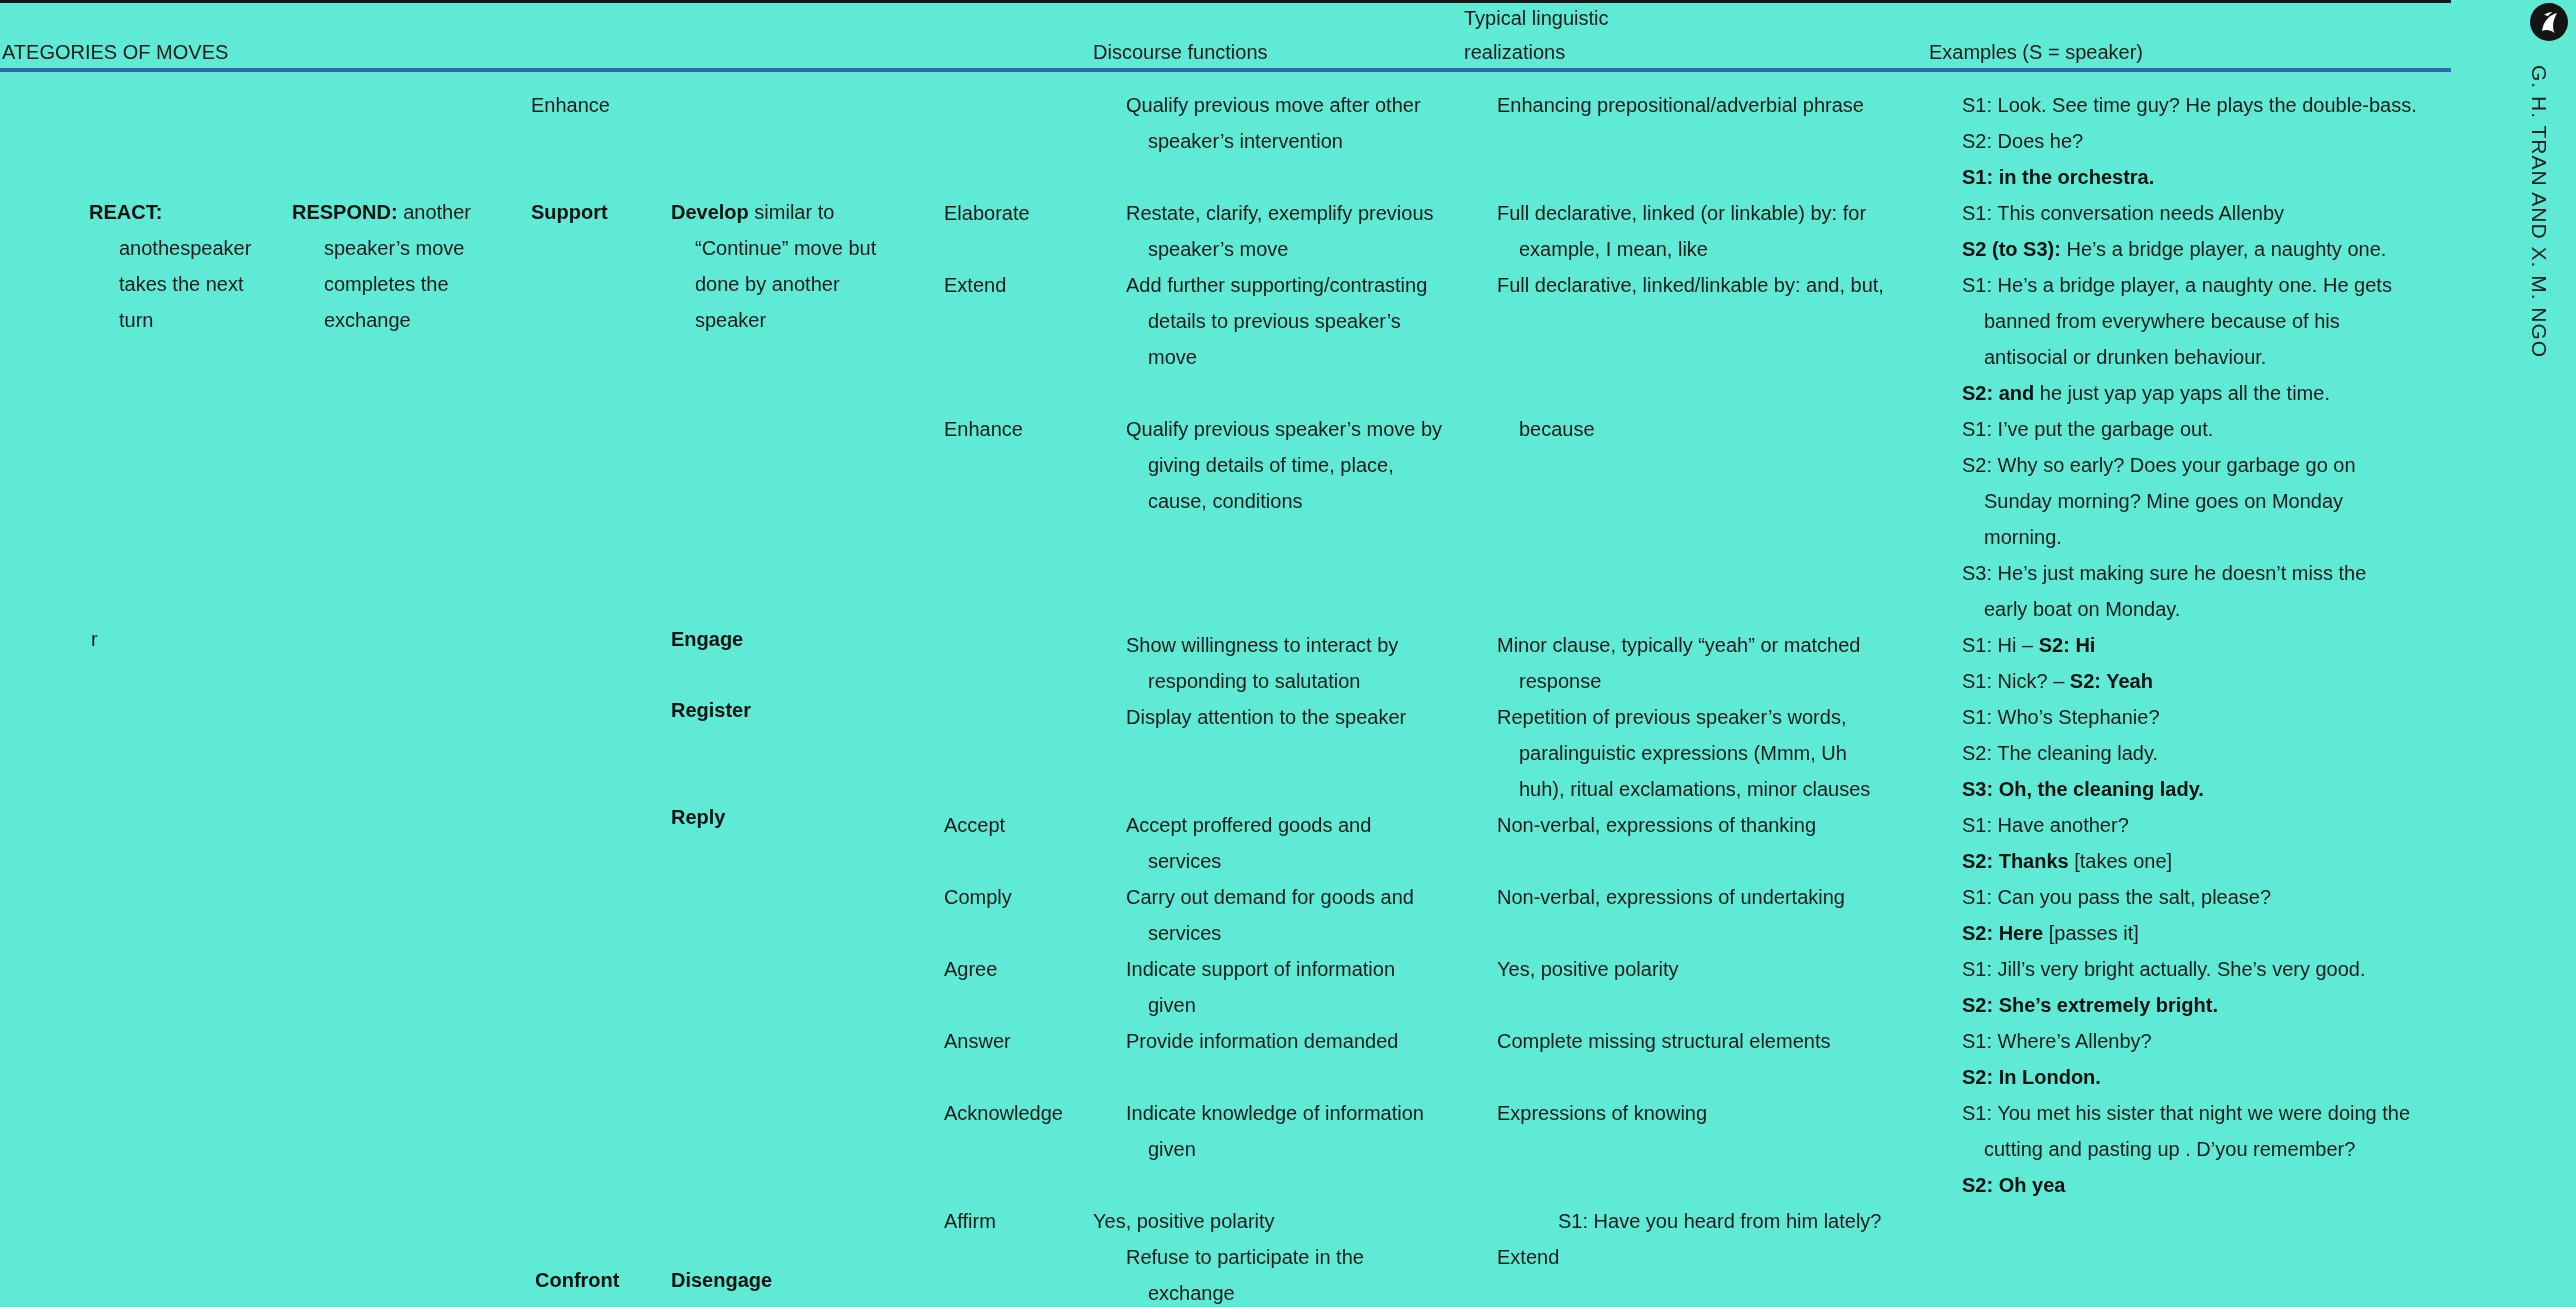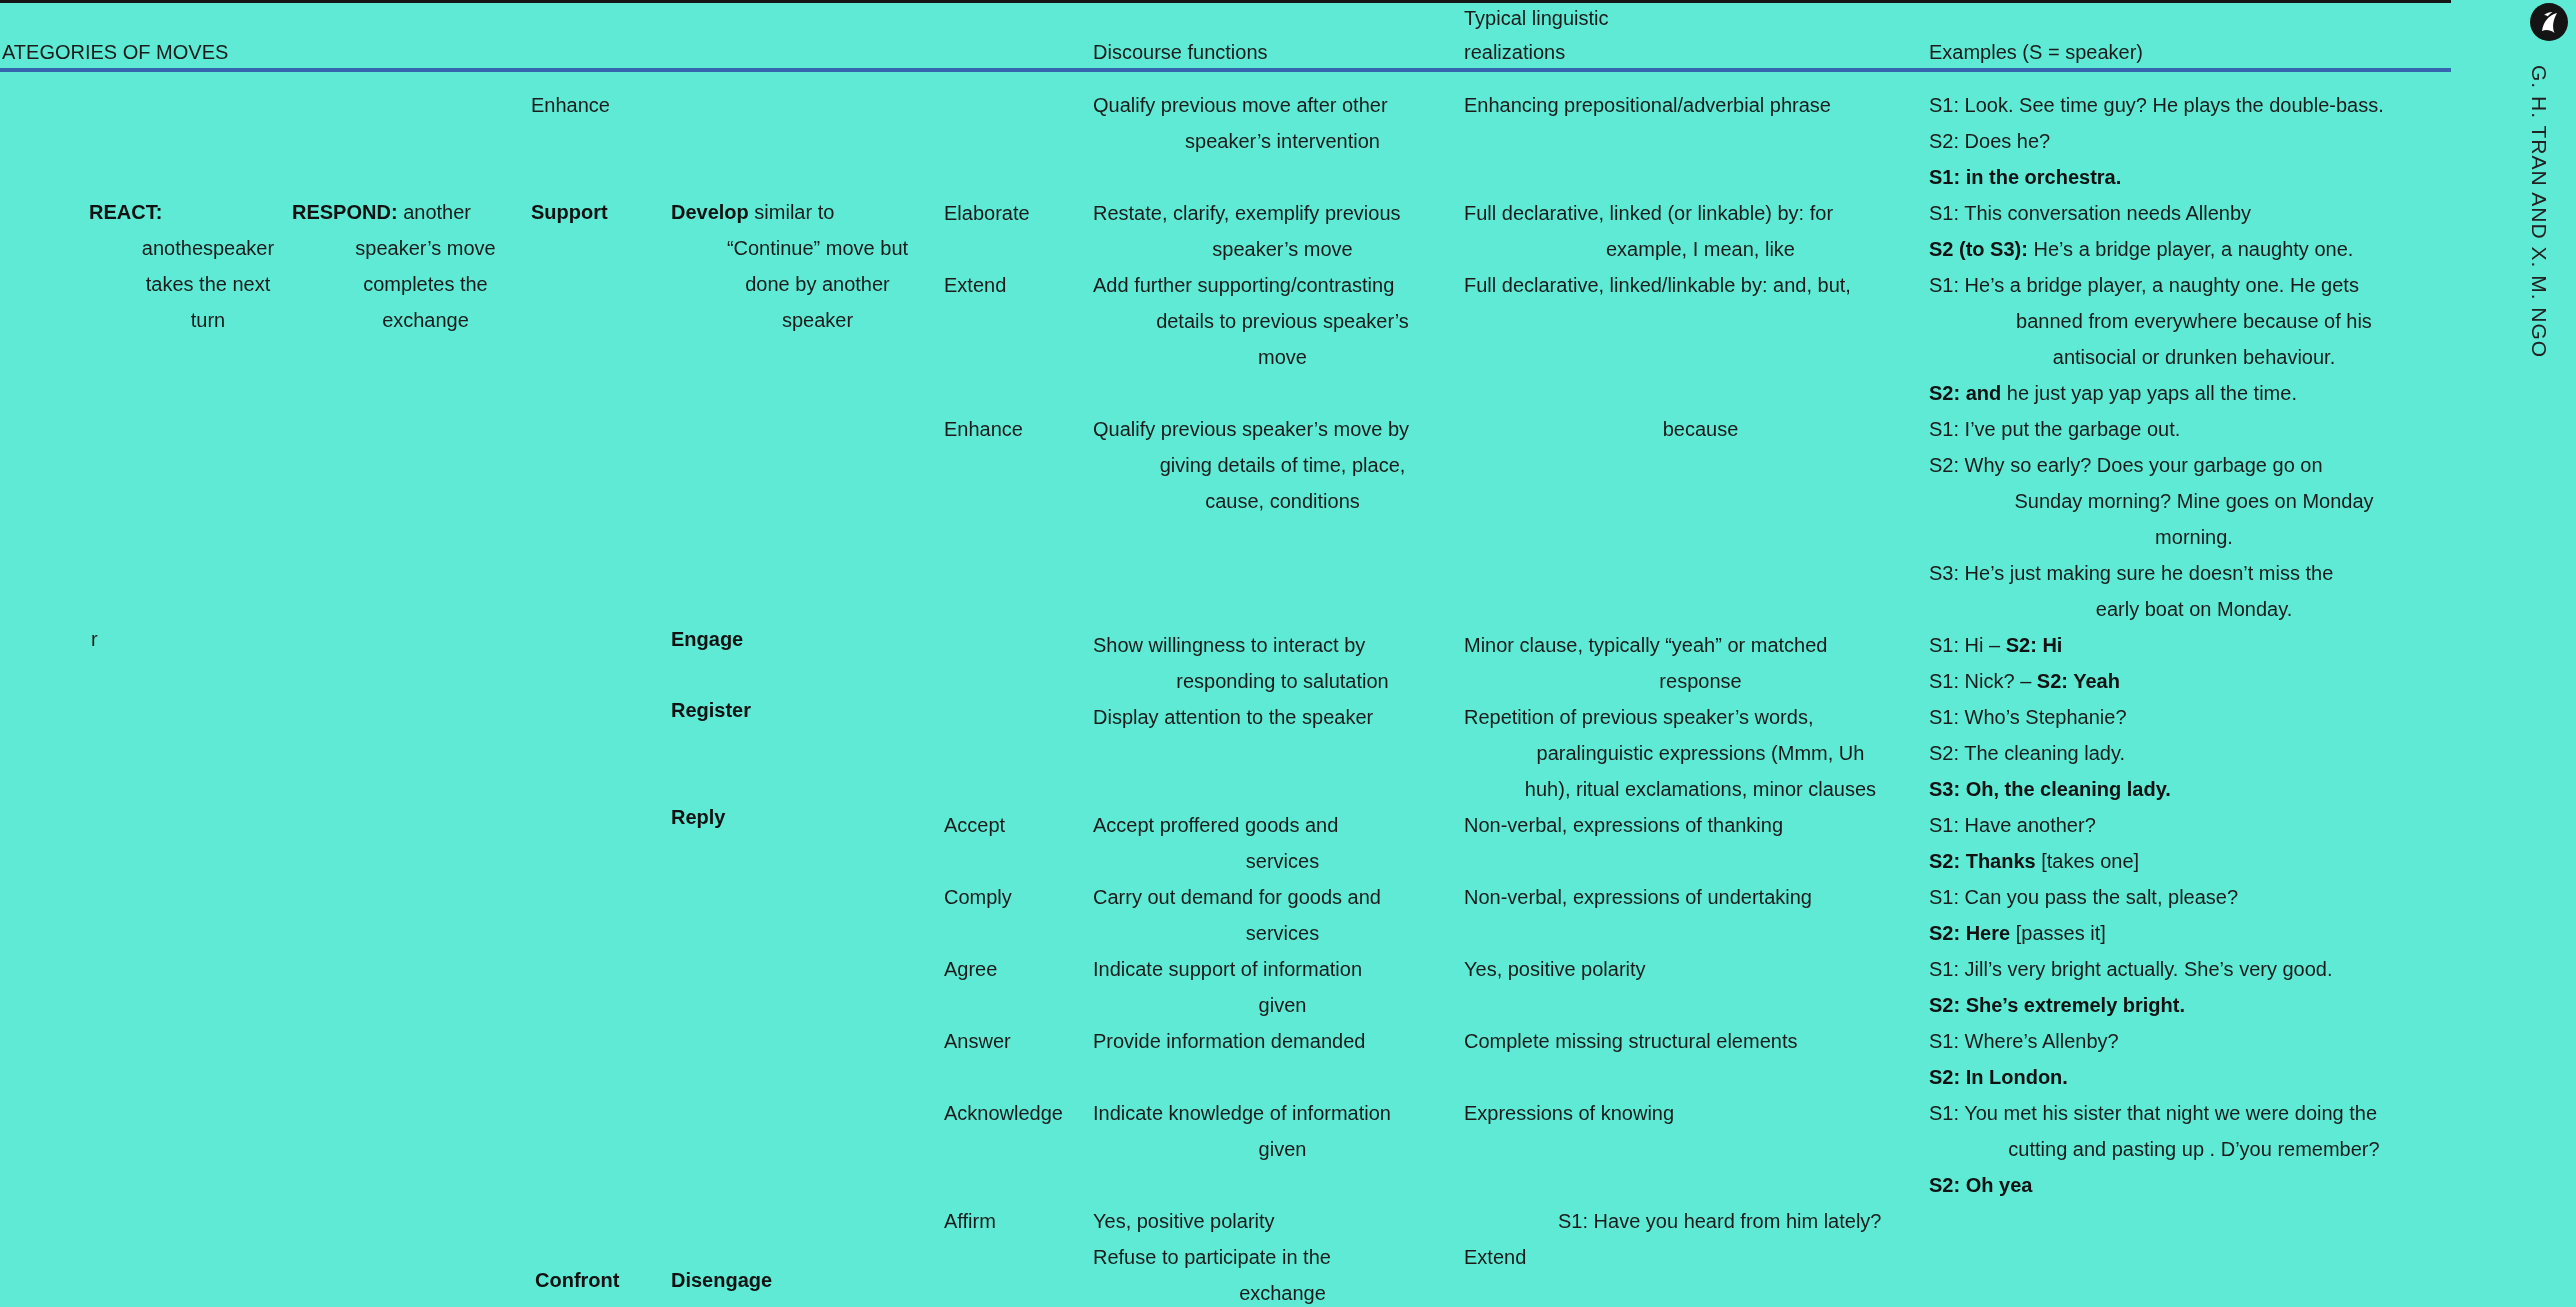--- a/index.html
+++ b/index.html
@@ -16,21 +16,21 @@
   .blue-rule{position:absolute;top:68px;left:0;width:2451px;height:4px;background:#3566ad;}
   .hdr{position:absolute;white-space:pre;}
   .t1{top:7px;}
   .t2{top:41px;}
   .colM{left:2px;}
   .colD{left:1093px;}
   .colR{left:1464px;}
   .colE{left:1929px;}
 
   .line{line-height:36px;white-space:pre;}
-  .cont{padding-left:22px;text-align:center;}
+  .cont{padding-left:22px;}
   .b{font-weight:700;color:#111;}
 
   
   .span{position:absolute;}
   .sp-enhance-top{left:531px;top:87px;}
   .sp-react{left:89px;top:194px;width:208px;}
   .sp-react .cont{padding-left:30px;}
   .sp-respond{left:292px;top:194px;width:235px;}
   .sp-respond .cont{padding-left:32px;}
   .sp-support{left:531px;top:194px;}
@@ -41,21 +41,21 @@
   .sp-register{left:671px;top:692px;}
   .sp-reply{left:671px;top:799px;}
   .sp-confront{left:535px;top:1262px;}
   .sp-disengage{left:671px;top:1262px;}
 
   
   .rows{position:absolute;left:944px;top:87px;width:1508px;}
   .row{display:flex;align-items:flex-start;}
   .cell{flex:0 0 auto;box-sizing:border-box;padding-right:14px;}
   .c5{width:149px;}
-  .c6{width:371px;}
+  .c6{width:371px;margin-left:33px;}
   .c7{width:465px;}
   .c8{width:522px;}
 
   .side-head{
     position:absolute;left:2527px;top:65px;
     writing-mode:vertical-rl;
     font-size:21px;letter-spacing:1px;color:#222;
     white-space:pre;
   }
   .logo{position:absolute;left:2529px;top:2px;width:40px;height:40px;}

